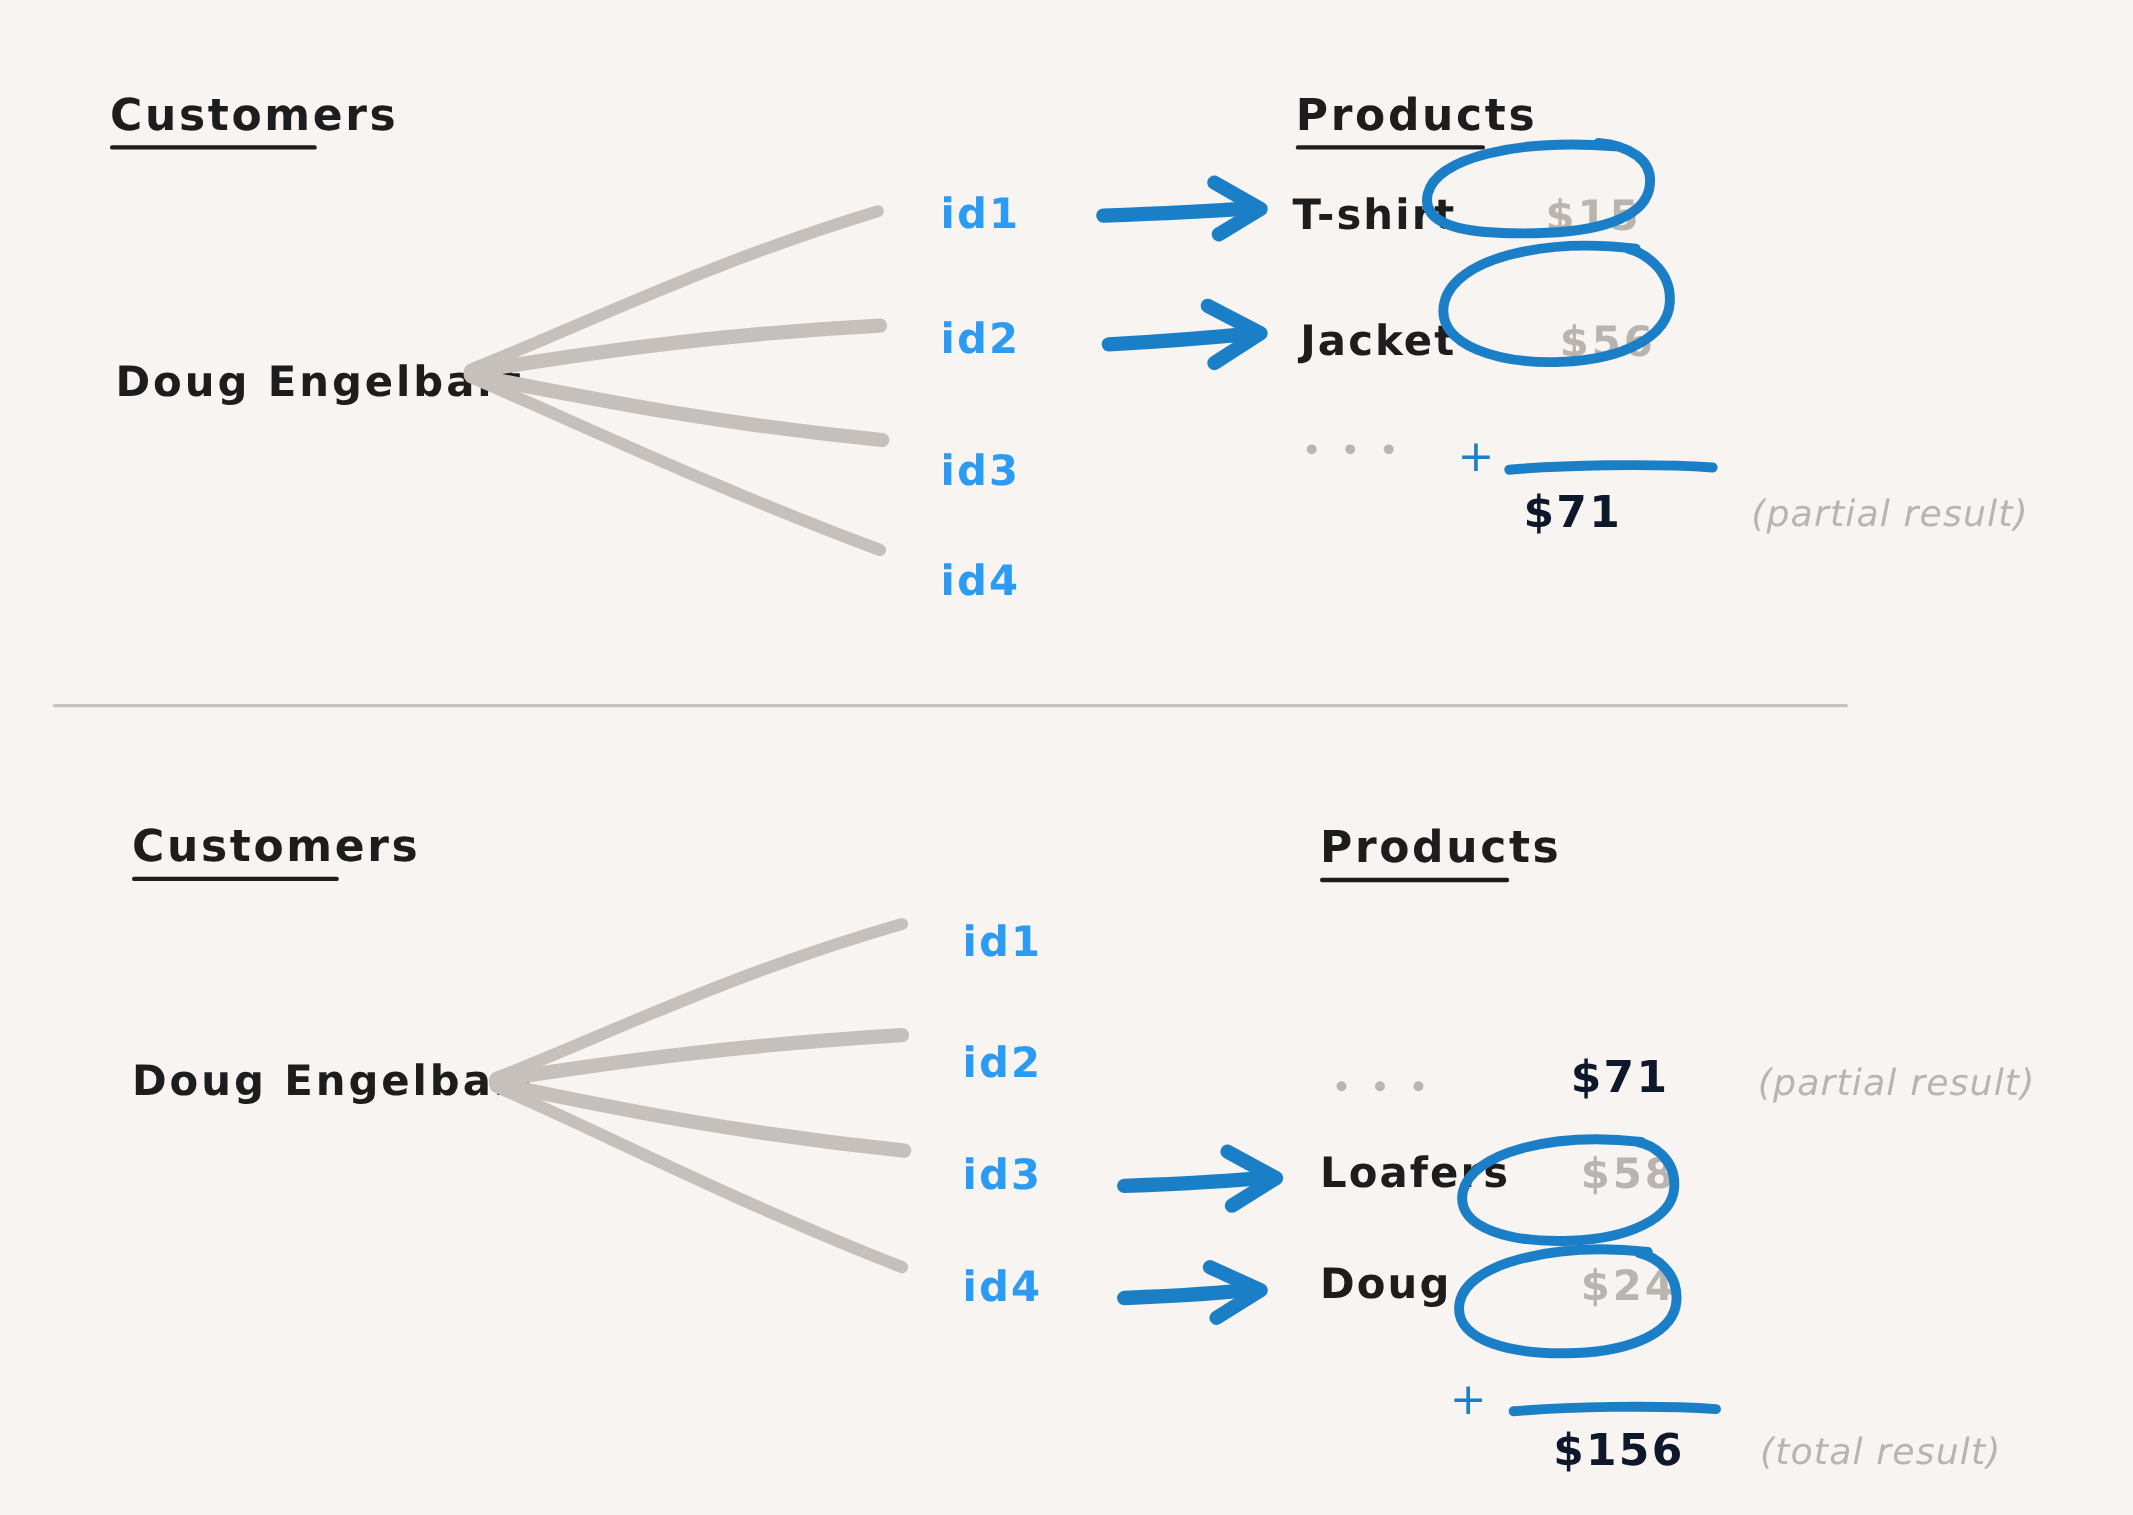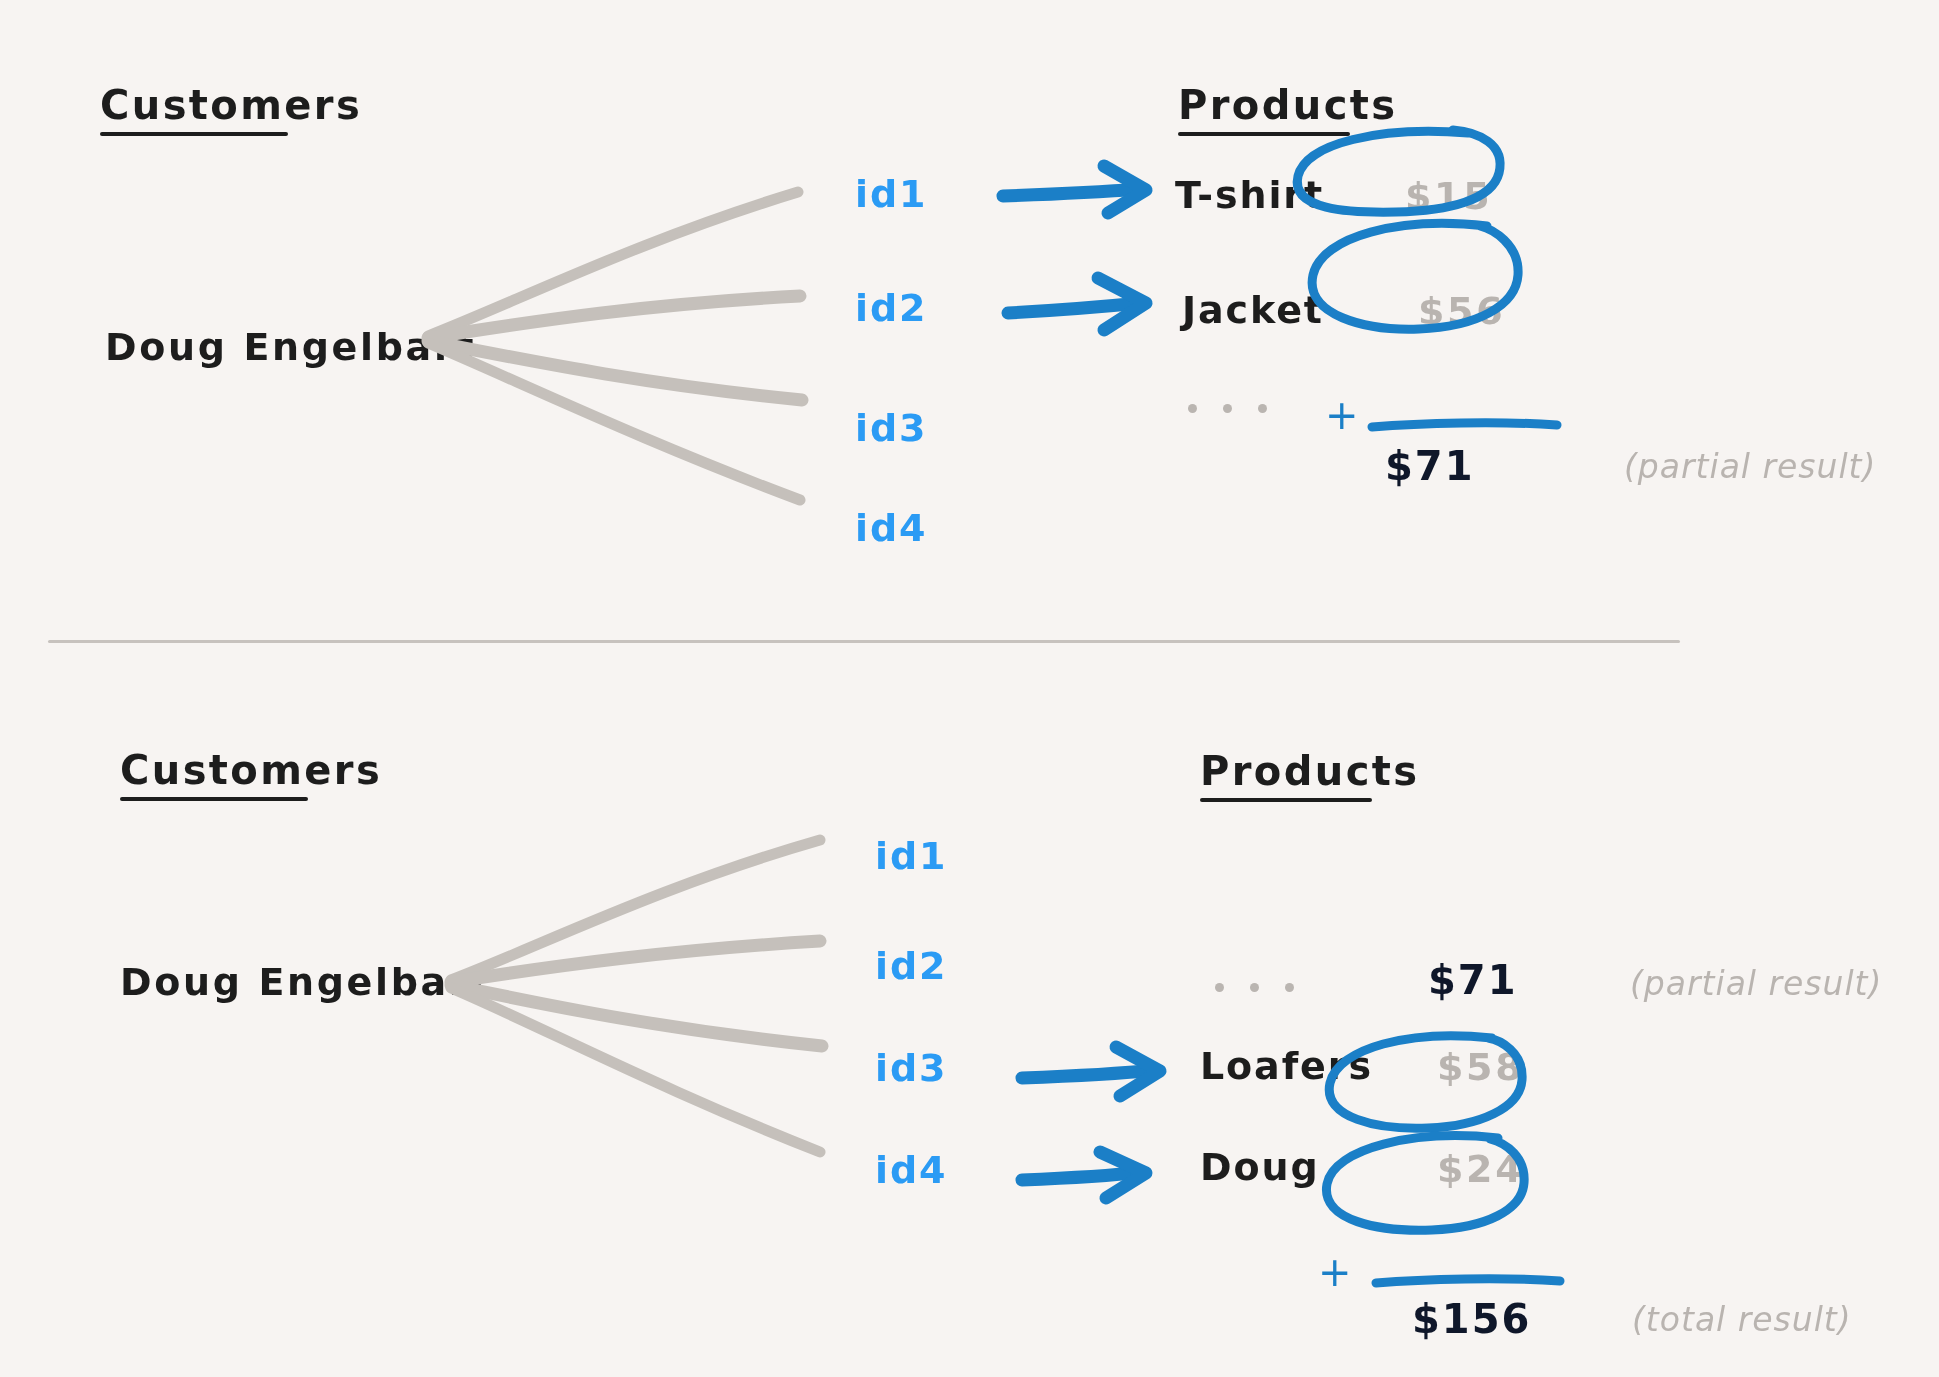--- a/index.html
+++ b/index.html
@@ -101,21 +101,20 @@
     color: #1b7fc7;
     font-weight: 500;
   }
 
   .annot {
     font-size: 33px;
     color: #b9b4b0;
     font-style: italic;
     font-weight: 500;
     letter-spacing: 0.03em;
-    margin-left: 32px;
   }
 
   .ellipsis-dots {
     position: absolute;
     display: flex;
     gap: 26px;
     align-items: center;
   }
   .ellipsis-dots i {
     display: block;

